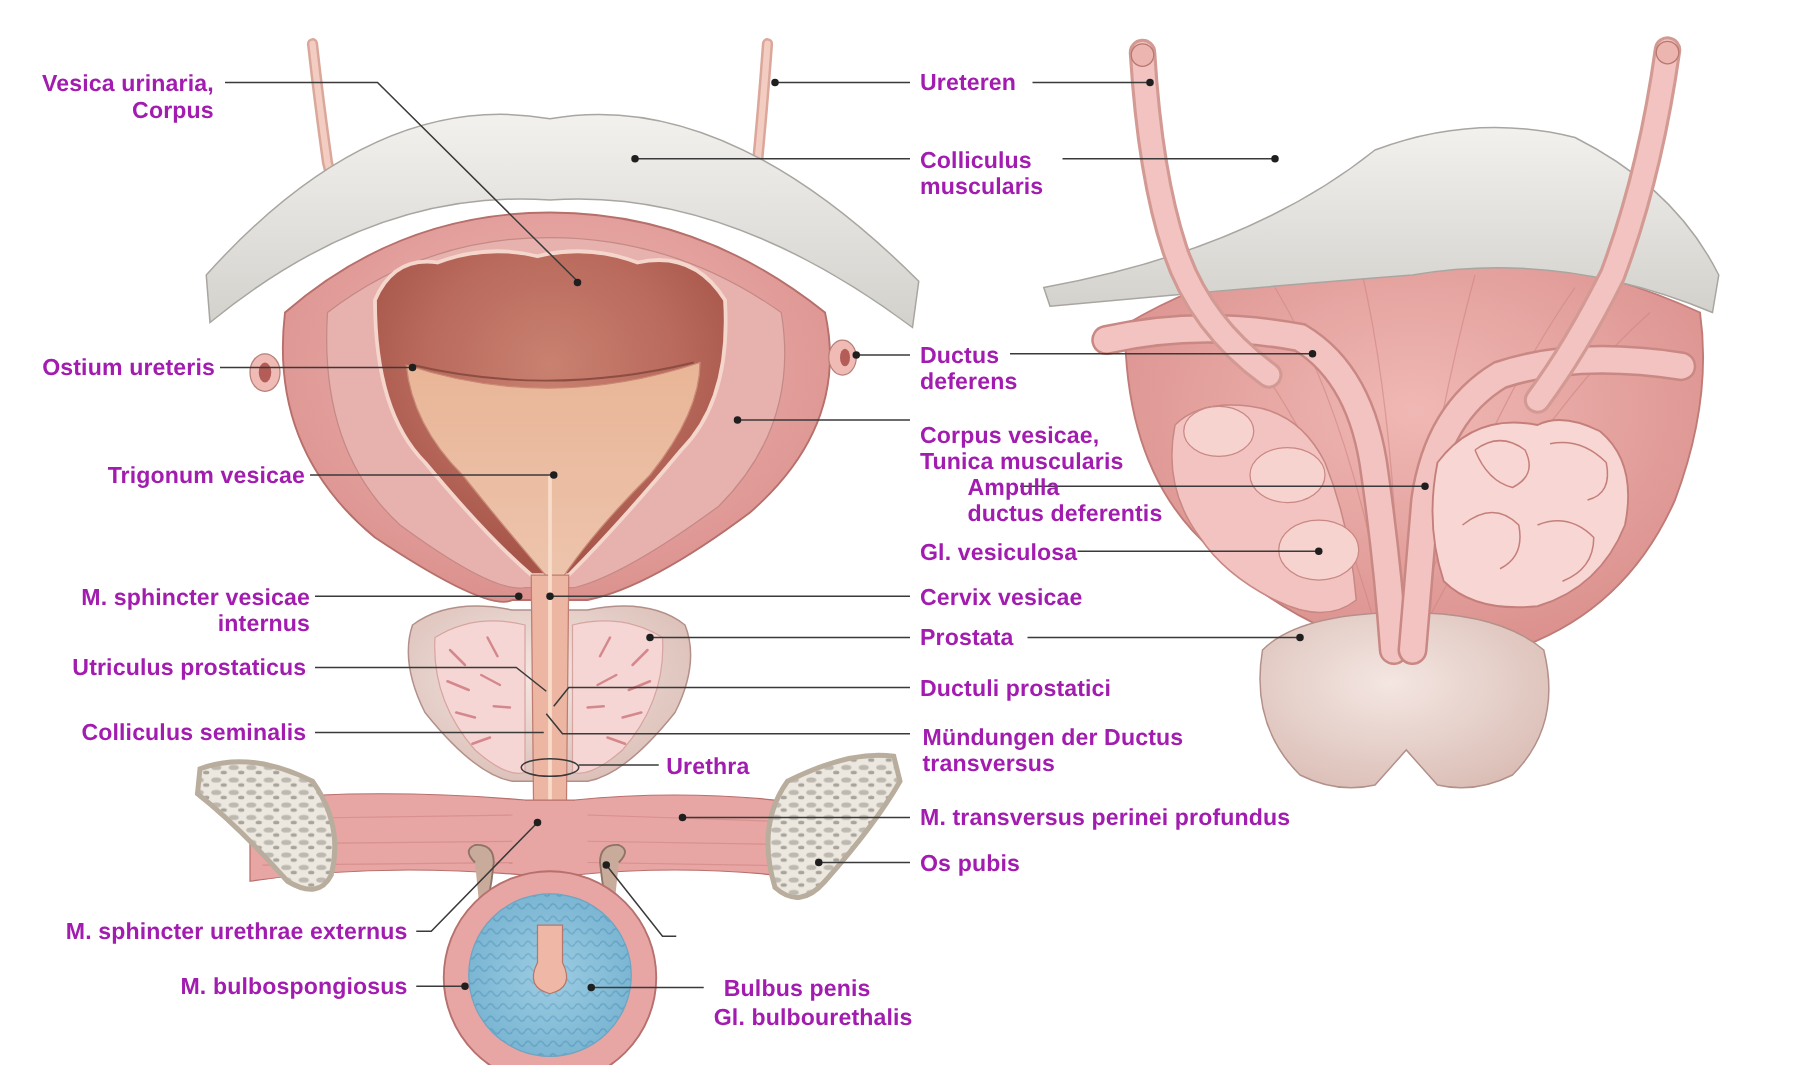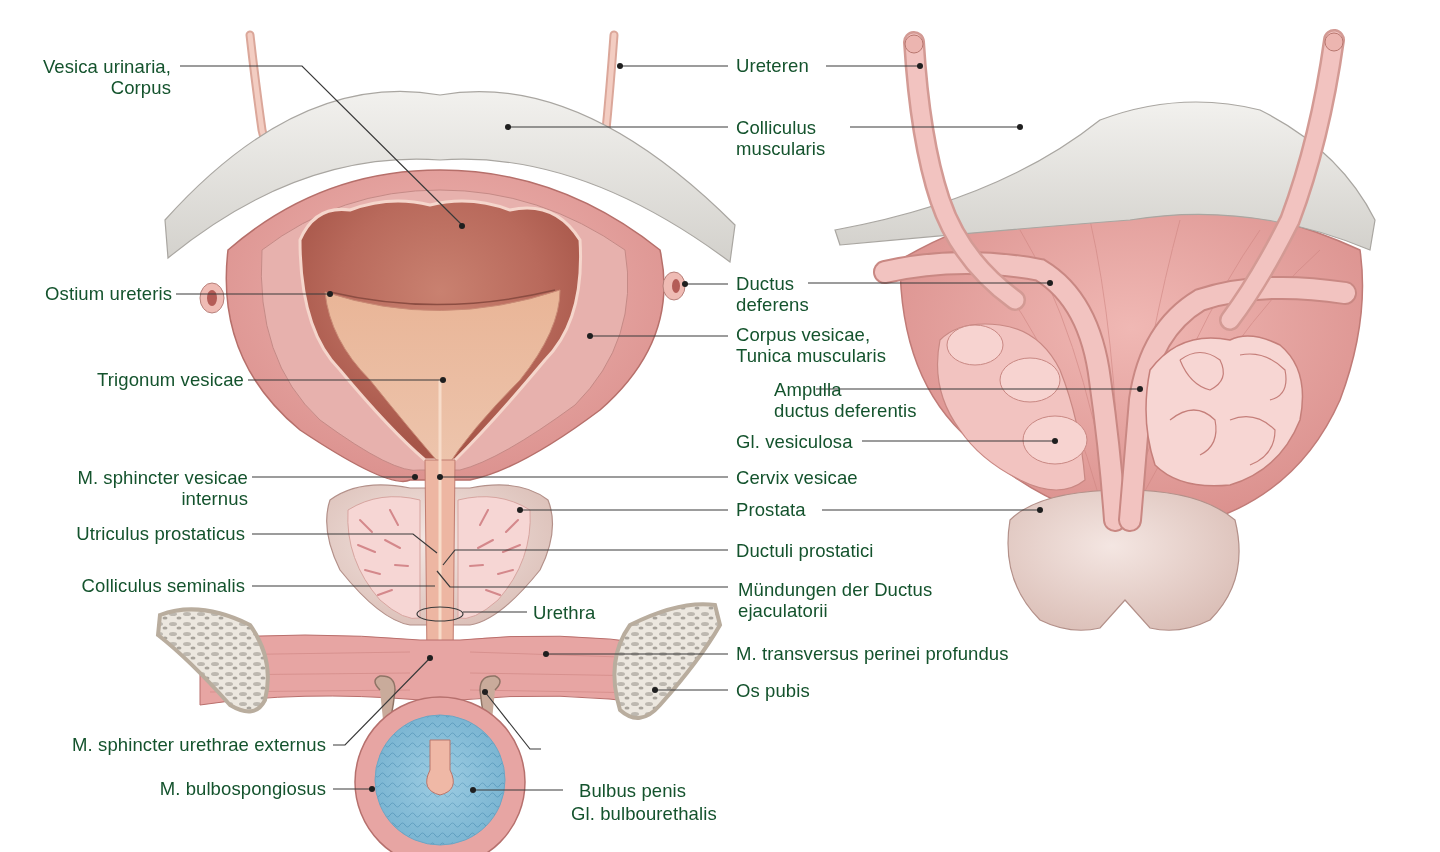--- a/index.html
+++ b/index.html
@@ -1,19 +1,19 @@
 <!DOCTYPE html>
 <html><head>
 <meta charset="utf-8">
 <style>
   html, body { margin:0; padding:0; background:#ffffff; }
   body { width:1440px; height:852px; position:relative; overflow:hidden;
          font-family:"Liberation Sans", "DejaVu Sans", sans-serif; color:#2b2b2b; }
   #art { position:absolute; left:0; top:0; width:1440px; height:852px; }
-  .lbl { position:absolute; font-size:18.5px; line-height:21px; color:#14532d; white-space:nowrap; font-weight:400; letter-spacing:0.1px; }
+  .lbl { position:absolute; font-size:18.5px; line-height:21px; color:#a21caf; white-space:nowrap; font-weight:700; letter-spacing:0.1px; }
   .right { text-align:right; }
 </style>
 </head>
 <body>
 
 <svg id="art" viewBox="0 0 1440 852" xmlns="http://www.w3.org/2000/svg">
   <defs>
     <radialGradient id="lumen" cx="50%" cy="35%" r="60%">
       <stop offset="0" stop-color="#c98170"></stop>
       <stop offset="0.6" stop-color="#b96a5c"></stop>
@@ -234,33 +234,33 @@
 
 <div class="lbl" style="left:736px; top:55px;">Ureteren</div>
 <div class="lbl" style="left:736px; top:117px;">
   <div>Colliculus</div>
   <div>muscularis</div>
 </div>
 <div class="lbl" style="left:736px; top:273px;">
   <div>Ductus</div>
   <div>deferens</div>
 </div>
-<div class="lbl" style="left:736px; top:324px;">
+<div class="lbl" style="left:736px; top:337px;">
   <div>Corpus vesicae,</div>
   <div>Tunica muscularis</div>
 </div>
 <div class="lbl" style="left:736px; top:379px;margin-left:38px;">
   <div>Ampulla</div>
   <div>ductus deferentis</div>
 </div>
 <div class="lbl" style="left:736px; top:431px;">Gl. vesiculosa</div>
 <div class="lbl" style="left:736px; top:467px;">Cervix vesicae</div>
 <div class="lbl" style="left:736px; top:499px;text-align:right;">Prostata</div>
 <div class="lbl" style="left:736px; top:540px;">Ductuli prostatici</div>
 <div class="lbl" style="left:738px; top:579px;">
   <div>Mündungen der Ductus</div>
-  <div>ejaculatorii</div>
+  <div>transversus</div>
 </div>
 <div class="lbl" style="left:533px; top:602px;">Urethra</div>
 <div class="lbl" style="left:736px; top:643px;">M. transversus perinei profundus</div>
 <div class="lbl" style="left:736px; top:680px;">Os pubis</div>
 <div class="lbl" style="left:571px; top:775px;margin-top:28px;">Gl. bulbourethalis</div>
 <div class="lbl" style="left:579px; top:780px;">Bulbus penis</div>
 
 </body></html>

